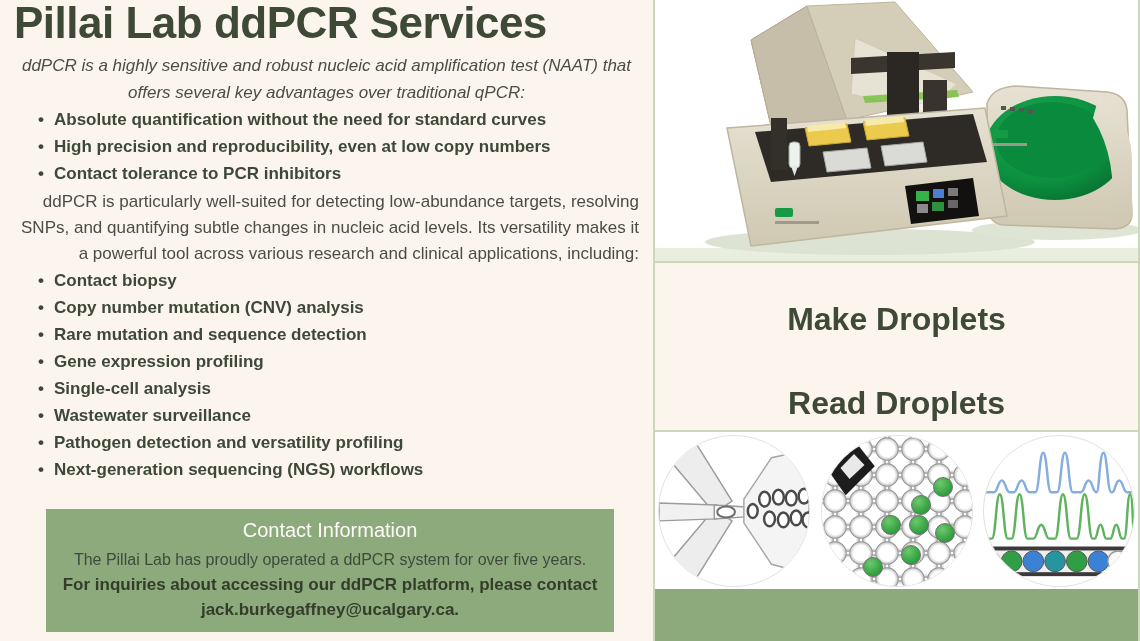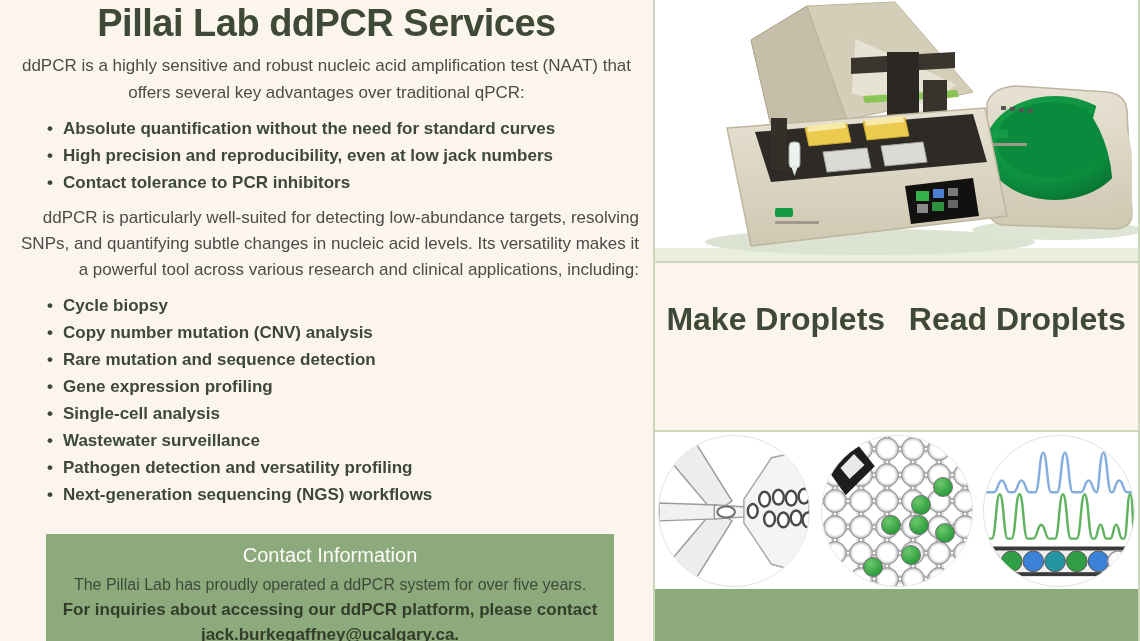--- a/index.html
+++ b/index.html
@@ -1,42 +1,42 @@
 <!DOCTYPE html>
 <html><head>
 <meta charset="utf-8">
 <style>
   html,body{margin:0;padding:0;background:#fff;font-family:"Liberation Sans",sans-serif;}
   .page{position:relative;width:1140px;height:641px;overflow:hidden;background:#fff;}
 
   
   .left{position:absolute;left:0;top:0;width:653px;height:641px;background:#fbf5ee;}
   .left-inner{padding:0 14px;}
-  .title{margin:0;text-align:center;font-size:38px;font-weight:700;color:#3e4936;line-height:46px;letter-spacing:-0.5px;}
-  .intro{margin:7px auto 0;max-width:622px;text-align:center;font-size:17px;line-height:26.5px;color:#4c4c47;}
-  ul.blist{margin:9px;padding:0 0 0 24px;list-style:none;}
+  .title{margin:0;font-size:44px;font-weight:700;color:#3e4936;line-height:46px;letter-spacing:-0.5px;}
+  .intro{margin:7px auto 0;max-width:622px;text-align:center;font-size:17px;line-height:26.5px;color:#4c4c47;font-style:italic;}
+  ul.blist{margin:0;padding:0 0 0 24px;list-style:none;}
   ul.blist li{position:relative;font-weight:700;font-size:17px;line-height:27px;color:#3d4837;padding-left:16px;}
   ul.blist li::before{content:"\2022";position:absolute;left:0;top:0;}
   .body2{margin:2px auto 0;max-width:627px;text-align:right;font-size:17px;line-height:26px;color:#4c4c47;}
   .contact{margin:26px 0 0 32px;width:568px;box-sizing:border-box;background:#8caa7c;text-align:center;padding:8px 16px 10px;}
   .contact h2{margin:0;font-size:20px;font-weight:400;color:#fdfbf7;line-height:26px;}
   .contact .c1{margin:4px 0 0;font-size:16px;line-height:25px;color:#3f4a3b;font-weight:400;}
   .contact .c2{margin:0;font-size:17px;line-height:25px;color:#333d2a;font-weight:700;}
   .contact .email{display:block;}
 
   
   .divider-v{position:absolute;left:653px;top:0;width:2px;height:641px;background:#ccd7ba;}
   .edge-r{position:absolute;right:0;top:0;width:2px;height:641px;background:#ccd7ba;}
 
   
   .right{position:absolute;left:655px;top:0;width:483px;height:641px;background:#fff;}
   .photo-section{position:absolute;top:0;left:0;width:483px;height:261px;background:#fff;}
   .hdiv{position:absolute;left:0;width:483px;height:2px;background:#ccd7ba;}
   .hdiv1{top:261px;} .hdiv2{top:430px;}
-  .steps-section{position:absolute;top:263px;left:0;width:483px;height:167px;background:#fbf5ee;display:flex;}
+  .steps-section{position:absolute;top:263px;left:0;width:483px;height:167px;background:#fbf5ee;display:flex;flex-direction:column;}
   .step{flex:1;text-align:center;padding-top:37px;font-size:32px;font-weight:700;color:#3e4936;line-height:38px;}
   .circles-section{position:absolute;top:432px;left:0;width:483px;height:157px;background:#fff;display:flex;justify-content:space-between;align-items:center;padding:0 3px;box-sizing:border-box;}
   .circle{width:152px;height:152px;border-radius:50%;overflow:hidden;position:relative;background:#fff;border:1px solid #e2e2e0;box-sizing:border-box;}
   .footer-strip{position:absolute;top:589px;left:0;width:483px;height:52px;background:#8caa7c;}
 
   
   .droplet-pack{position:absolute;inset:0;background-color:#fdfdfd;
     background-image:
       radial-gradient(circle,#ffffff 42%,#d2d2d2 55%,#8f8f8f 61%,rgba(255,255,255,0) 66%),
       radial-gradient(circle,#ffffff 42%,#d2d2d2 55%,#8f8f8f 61%,rgba(255,255,255,0) 66%);
@@ -52,26 +52,26 @@
 <body>
 
 <div class="page">
 
   <div class="left">
     <div class="left-inner">
       <h1 class="title">Pillai Lab ddPCR Services</h1>
       <p class="intro">ddPCR is a highly sensitive and robust nucleic acid amplification test (NAAT) that offers several key advantages over traditional qPCR:</p>
       <ul class="blist">
         <li>Absolute quantification without the need for standard curves</li>
-        <li>High precision and reproducibility, even at low jack numbers</li>
+        <li>High precision and reproducibility, even at low copy numbers</li>
         <li>Contact tolerance to PCR inhibitors</li>
       </ul>
       <p class="body2">ddPCR is particularly well-suited for detecting low-abundance targets, resolving SNPs, and quantifying subtle changes in nucleic acid levels. Its versatility makes it a powerful tool across various research and clinical applications, including:</p>
       <ul class="blist">
-        <li>Cycle biopsy</li>
+        <li>Contact biopsy</li>
         <li>Copy number mutation (CNV) analysis</li>
         <li>Rare mutation and sequence detection</li>
         <li>Gene expression profiling</li>
         <li>Single-cell analysis</li>
         <li>Wastewater surveillance</li>
         <li>Pathogen detection and versatility profiling</li>
         <li>Next-generation sequencing (NGS) workflows</li>
       </ul>
       <div class="contact">
         <h2>Contact Information</h2>

